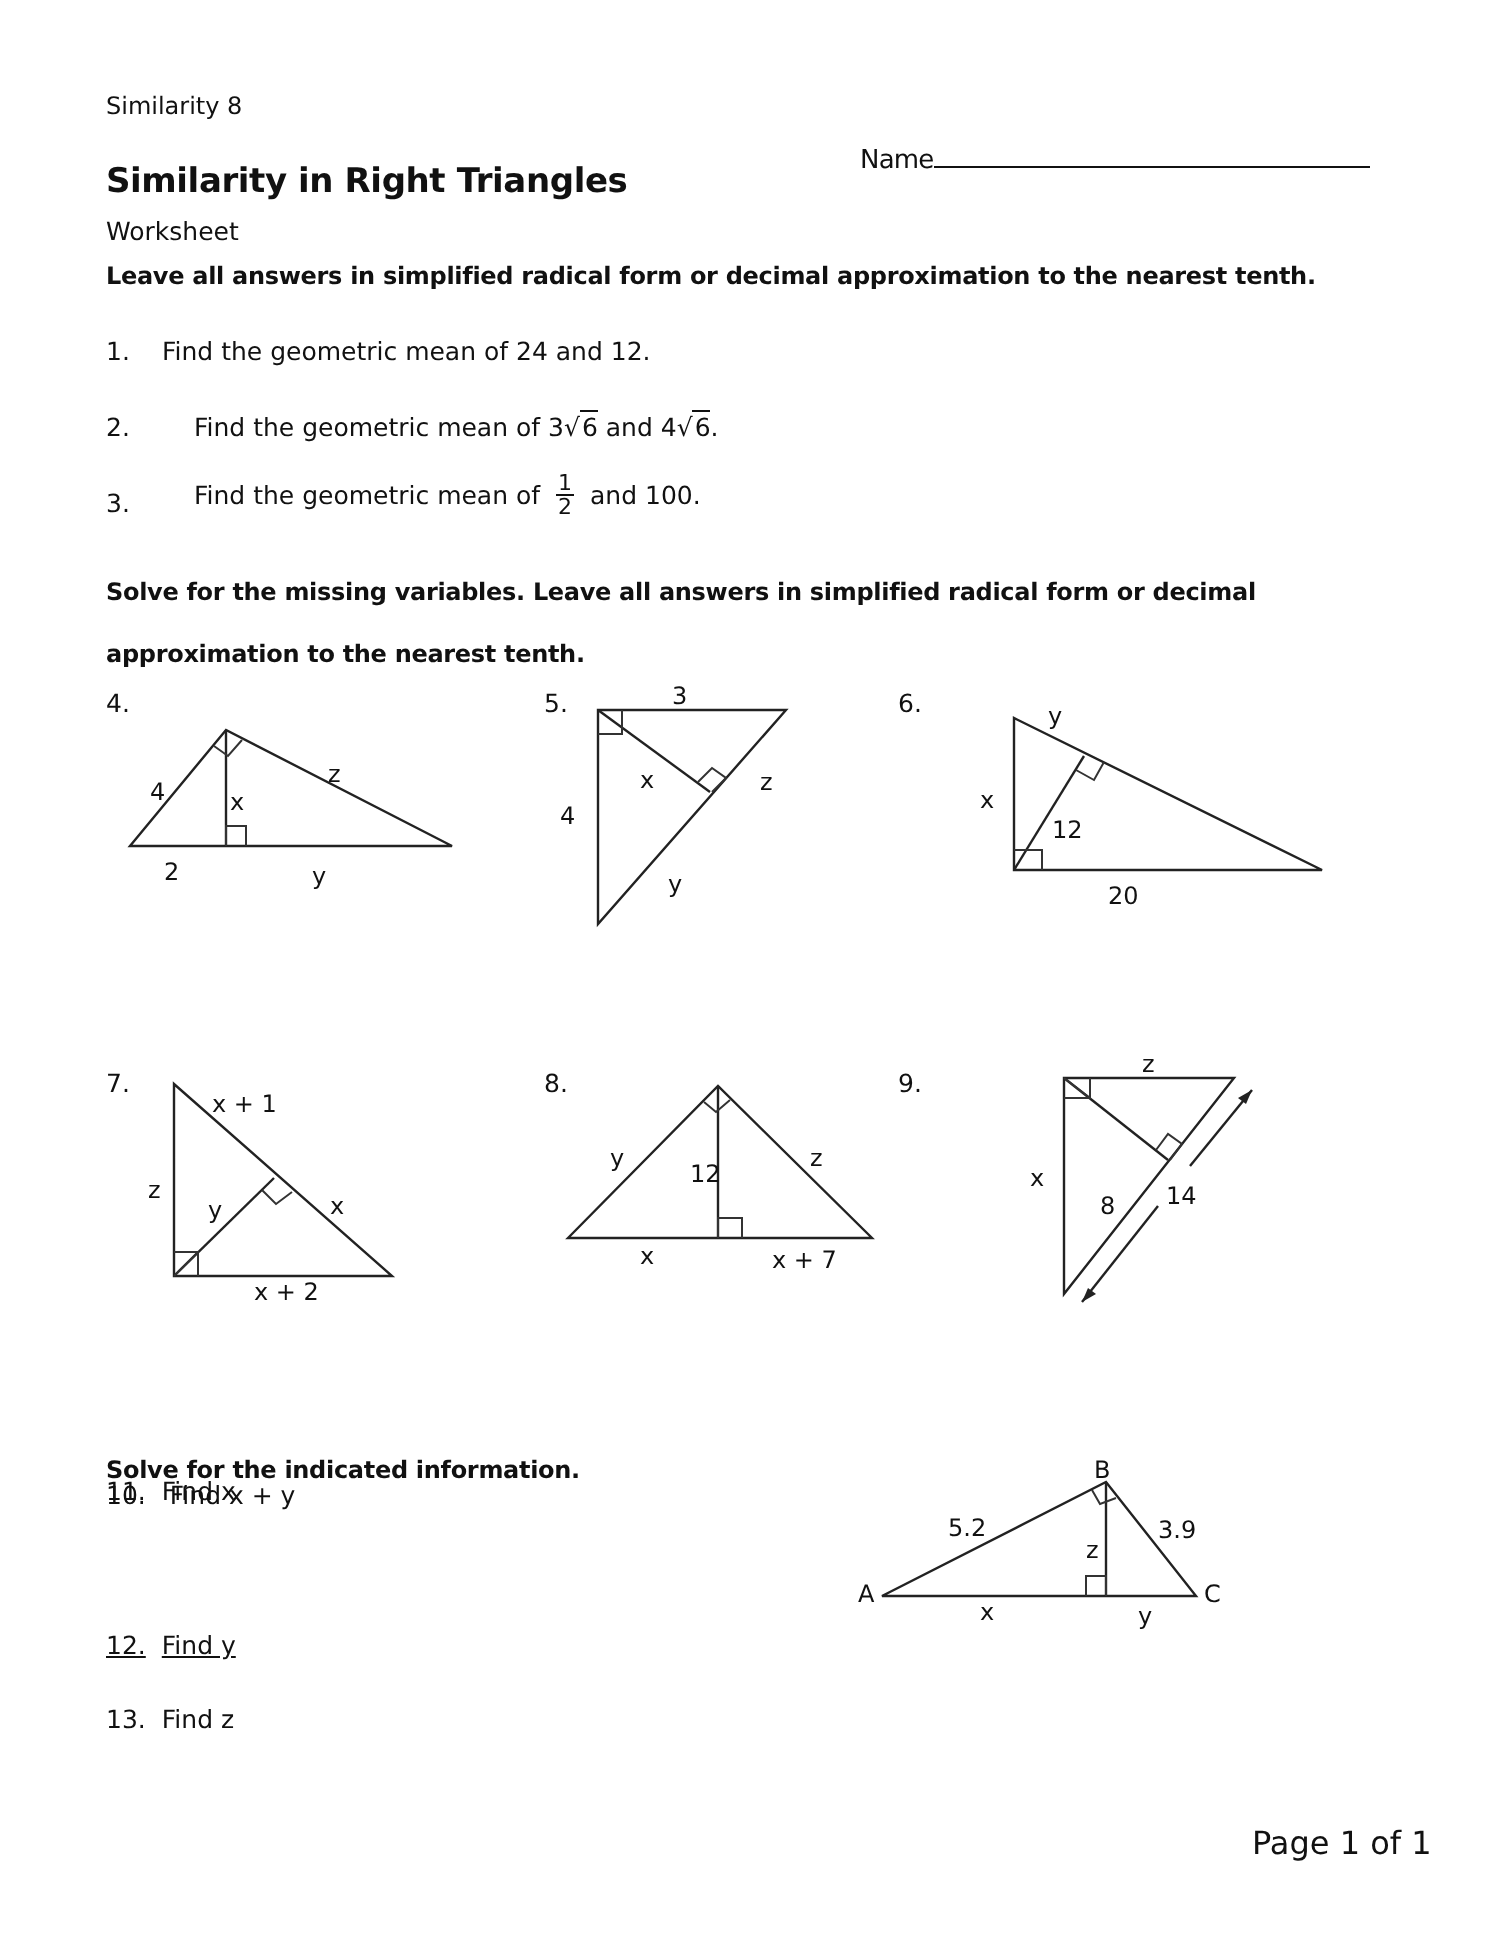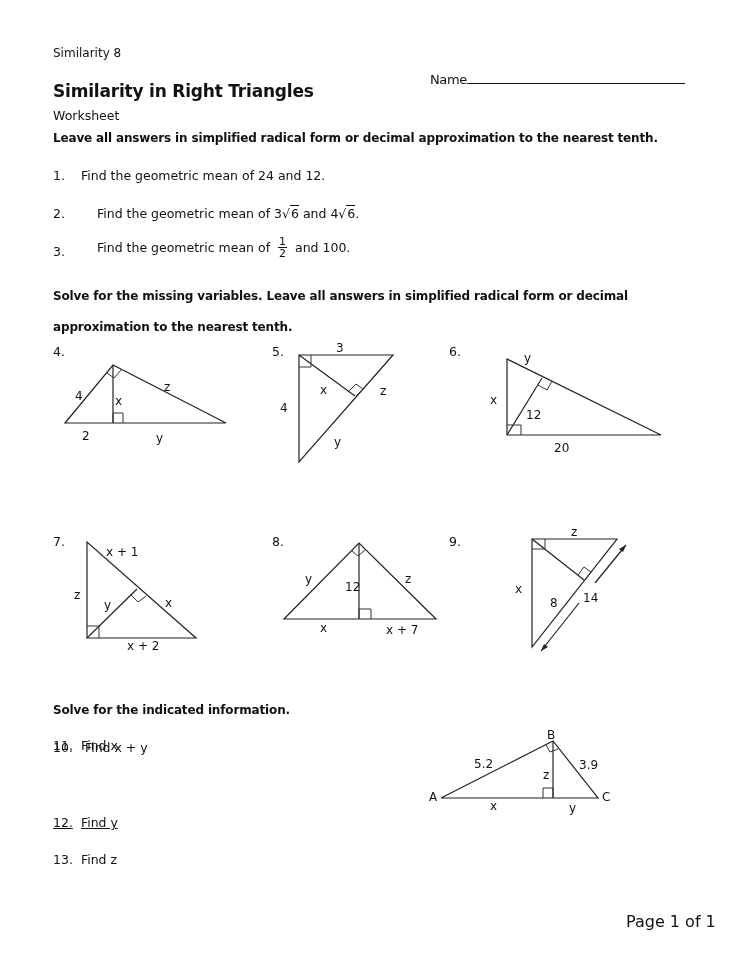--- a/index.html
+++ b/index.html
@@ -132,21 +132,21 @@
   <line class="fig-line" x1="595" y1="583" x2="626" y2="545"></line>
   <polygon points="626,545 619,549 623,552" fill="#222"></polygon>
   <line class="fig-line" x1="579" y1="603" x2="541" y2="651"></line>
   <polygon points="541,651 548,647 544,644" fill="#222"></polygon>
   <text x="571" y="536">z</text>
   <text x="515" y="593">x</text>
   <text x="550" y="607">8</text>
   <text x="583" y="602">14</text>
 </svg>
 
-<div class="abs bold" style="left:53px;top:703px;">Solve for the indicated information.</div>
+<div class="abs bold" style="left:53px;top:728px;">Solve for the indicated information.</div>
 
 <div class="abs q" style="left:53px;top:740px;">
   <span>10.</span><span style="display:inline-block;width:12px"></span><span>Find x + y</span>
 </div>
 <div class="abs q" style="left:53px;top:738px;">
   <span>11.</span><span style="display:inline-block;width:8px"></span><span>Find x</span>
 </div>
 <div class="abs q" style="left:53px;top:815px;text-decoration:underline;">
   <span>12.</span><span style="display:inline-block;width:8px"></span><span>Find y</span>
 </div>

